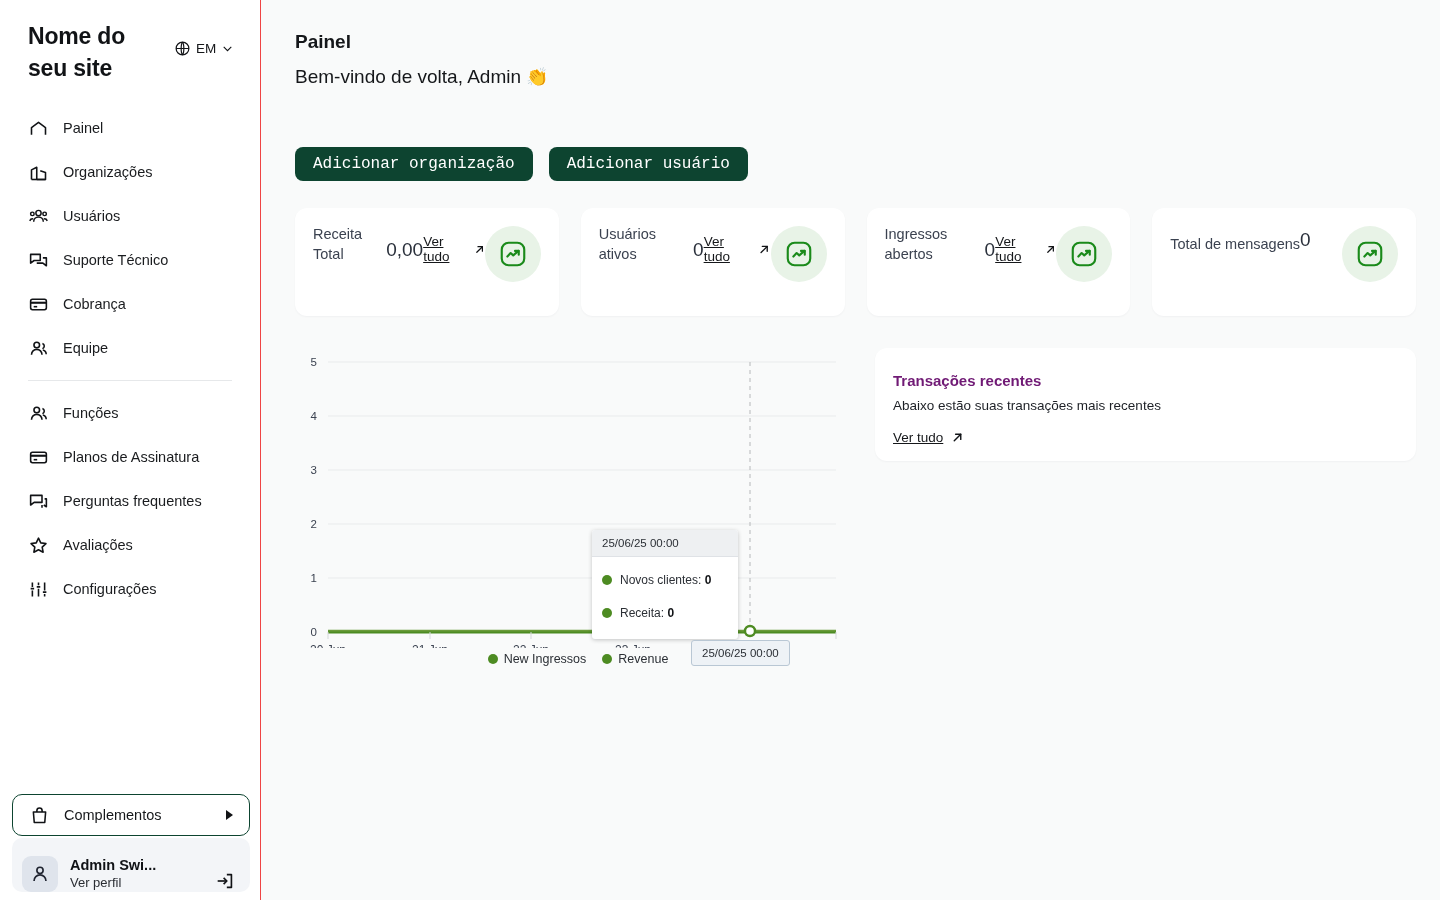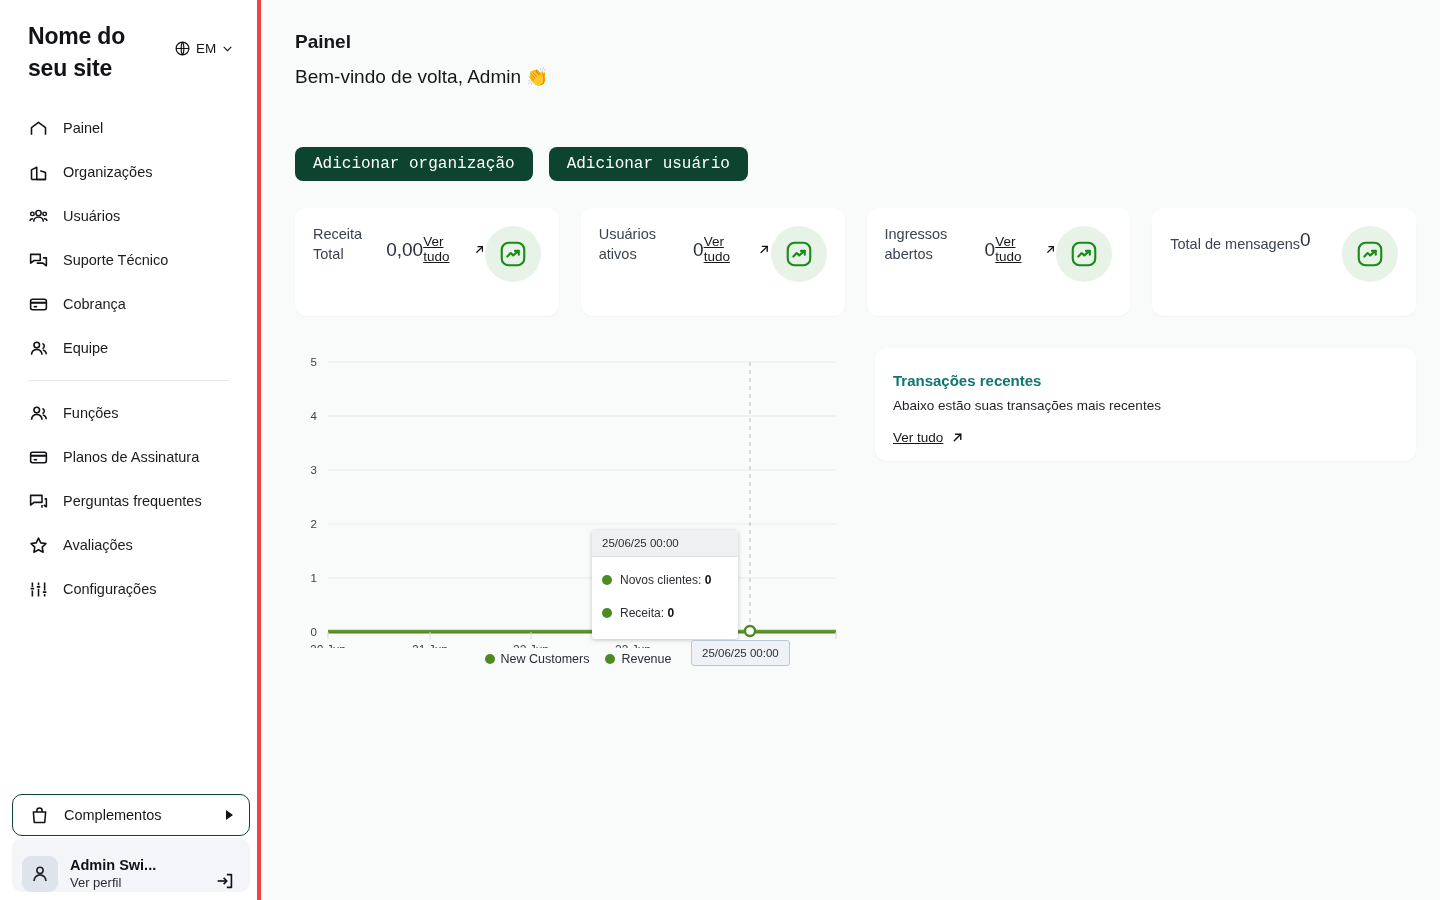--- a/index.html
+++ b/index.html
@@ -8,21 +8,21 @@
     font-family: "Liberation Sans", sans-serif;
     background: #ffffff;
     overflow: hidden;
   }
   .app { display: flex; width: 1440px; height: 900px; }
 
   
   .sidebar {
     width: 261px; height: 900px;
     background: #ffffff;
-    border-right: 4px solid #ef4444;
+    border-right: 1px solid #ef4444;
     position: relative;
     flex: 0 0 261px;
   }
   .brand-row {
     display: flex; align-items: flex-start;
     padding: 20px 14px 0 28px;
     gap: 4px;
   }
   .brand-title {
     font-size: 23px; font-weight: 700; color: #111316;
@@ -146,21 +146,21 @@
     border-radius: 3px; padding: 6px 10px;
     font-size: 11.5px; color: #2b2f35; white-space: nowrap;
   }
 
   .trans-card {
     flex: 1; margin-left: 14px; background: #ffffff;
     border-radius: 12px; padding: 22px 22px 26px 18px;
     height: 113px; align-self: flex-start;
     box-shadow: 0 1px 2px rgba(16,24,40,0.04);
   }
-  .trans-title { font-size: 15px; font-weight: 700; color: #0f766e; line-height: 22px; }
+  .trans-title { font-size: 15px; font-weight: 700; color: #701a75; line-height: 22px; }
   .trans-sub { font-size: 13.5px; color: #1d2026; line-height: 22px; margin-top: 3px; }
   .trans-link { display: inline-flex; align-items: center; gap: 8px; margin-top: 13px; cursor: pointer; }
   .trans-link span { font-size: 13.5px; color: #15171a; text-decoration: underline; }
 
   .legend { display: flex; justify-content: center; gap: 16px; margin-top: 4px; }
   .legend-item { display: flex; align-items: center; gap: 6px; }
   .legend-dot { width: 10px; height: 10px; border-radius: 50%; background: #4d8b22; }
   .legend-label { font-size: 12.5px; color: #2b2f35; }
 </style>
 </head>
@@ -447,21 +447,21 @@
           <text x="33" y="306" text-anchor="middle" font-family="Liberation Sans, sans-serif" font-size="12" fill="#3b4250">20 Jun</text>
           <text x="135" y="306" text-anchor="middle" font-family="Liberation Sans, sans-serif" font-size="12" fill="#3b4250">21 Jun</text>
           <text x="236" y="306" text-anchor="middle" font-family="Liberation Sans, sans-serif" font-size="12" fill="#3b4250">22 Jun</text>
           <text x="338" y="306" text-anchor="middle" font-family="Liberation Sans, sans-serif" font-size="12" fill="#3b4250">23 Jun</text>
           <text x="439" y="306" text-anchor="middle" font-family="Liberation Sans, sans-serif" font-size="12" fill="#3b4250">24 Jun</text>
         </svg>
 
         <div class="legend">
           <div class="legend-item">
             <span class="legend-dot"></span>
-            <span class="legend-label">New Customers</span>
+            <span class="legend-label">New Ingressos</span>
           </div>
           <div class="legend-item">
             <span class="legend-dot"></span>
             <span class="legend-label">Revenue</span>
           </div>
         </div>
 
         <div class="tooltip">
           <div class="tt-head">25/06/25 00:00</div>
           <div class="tt-body">

